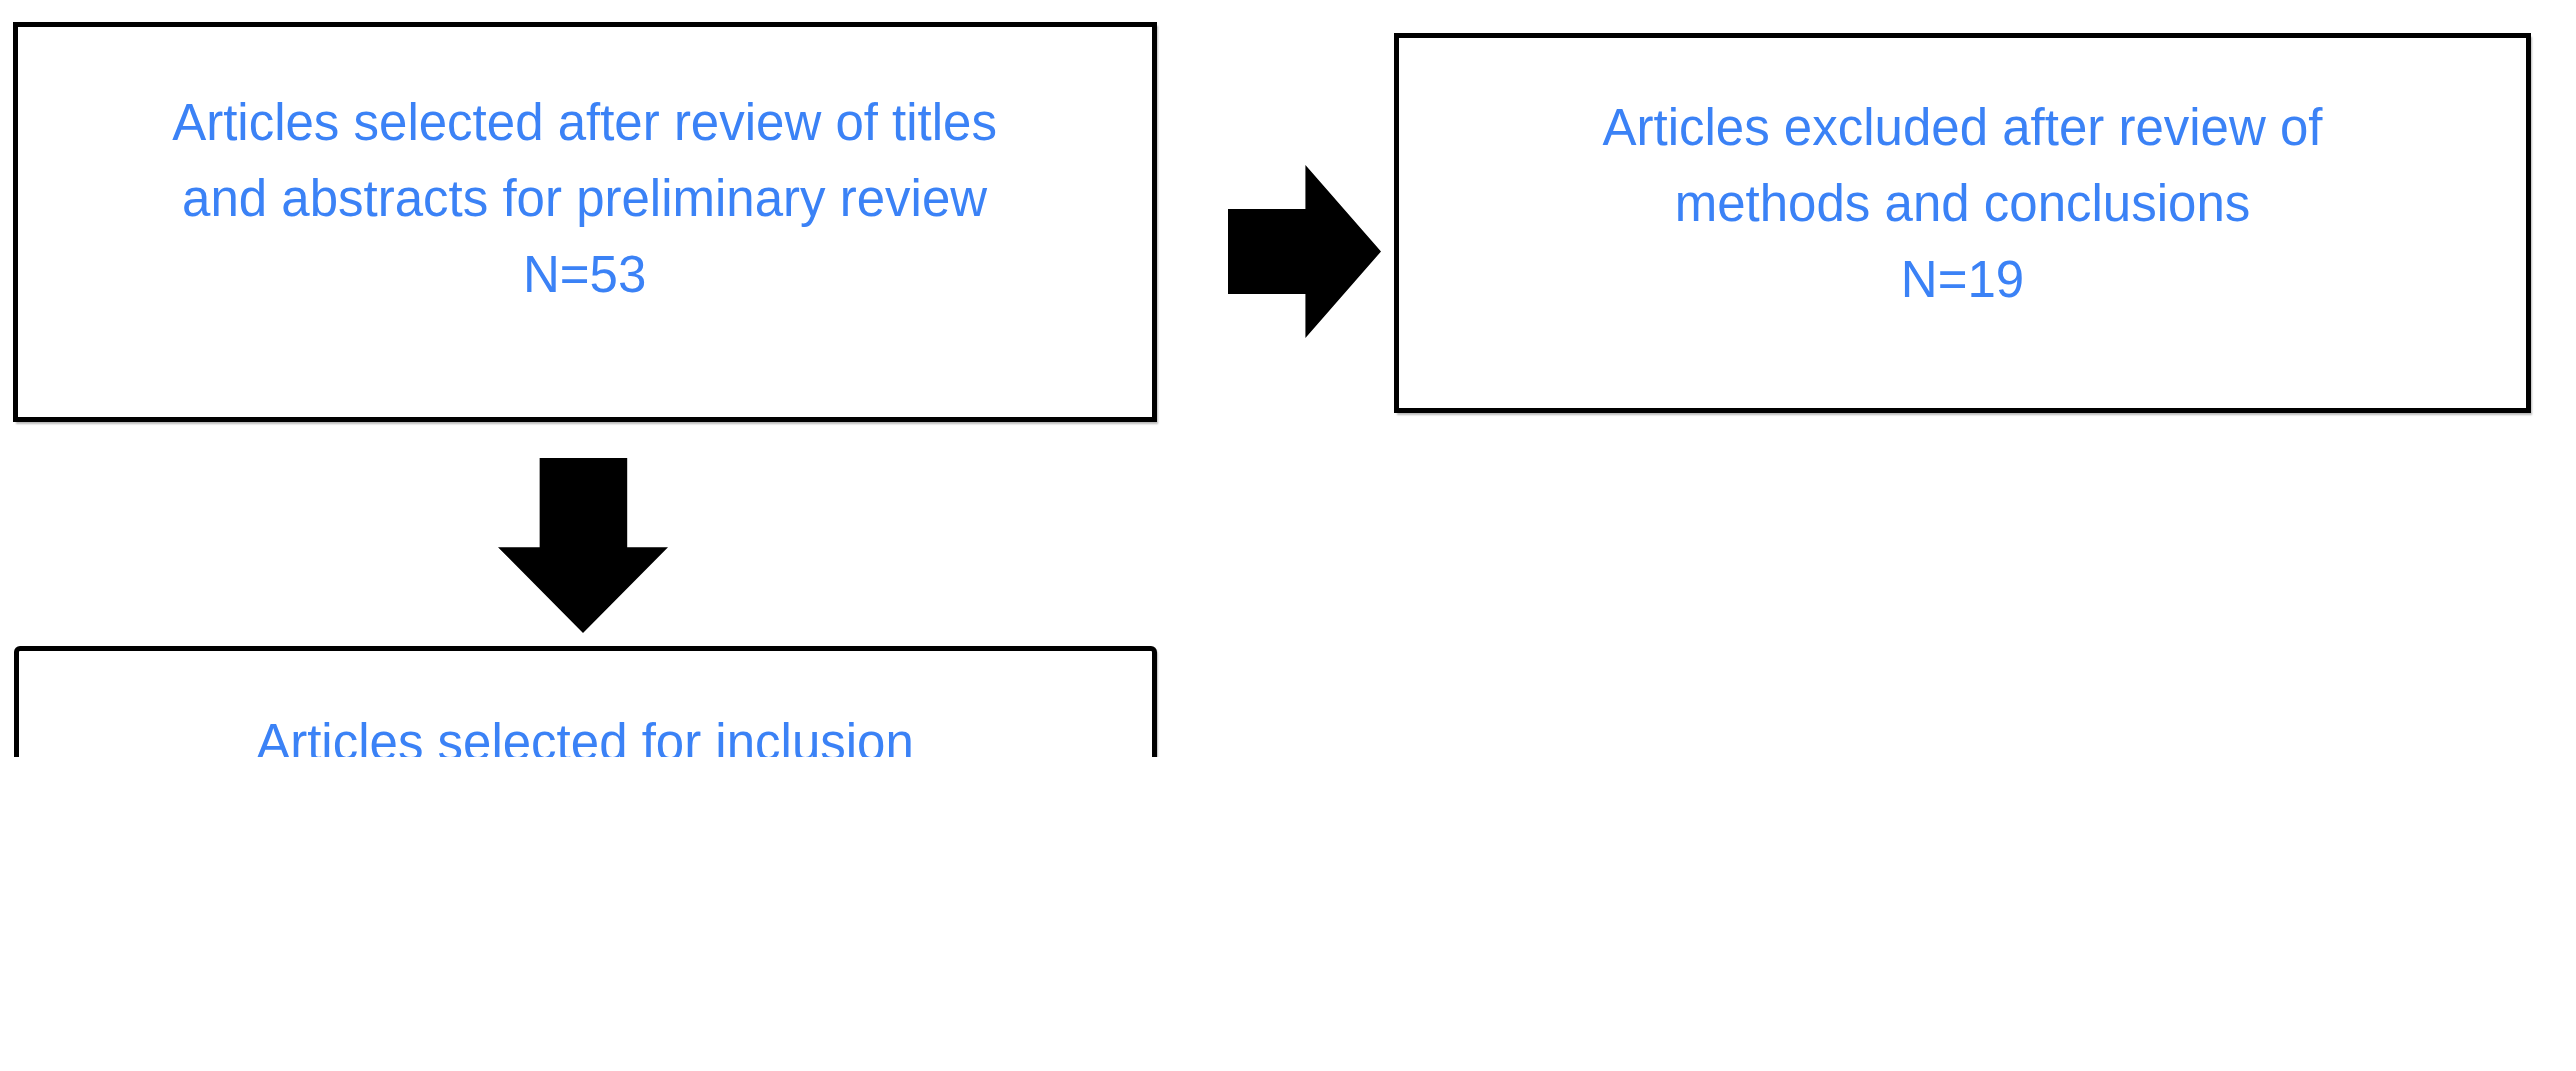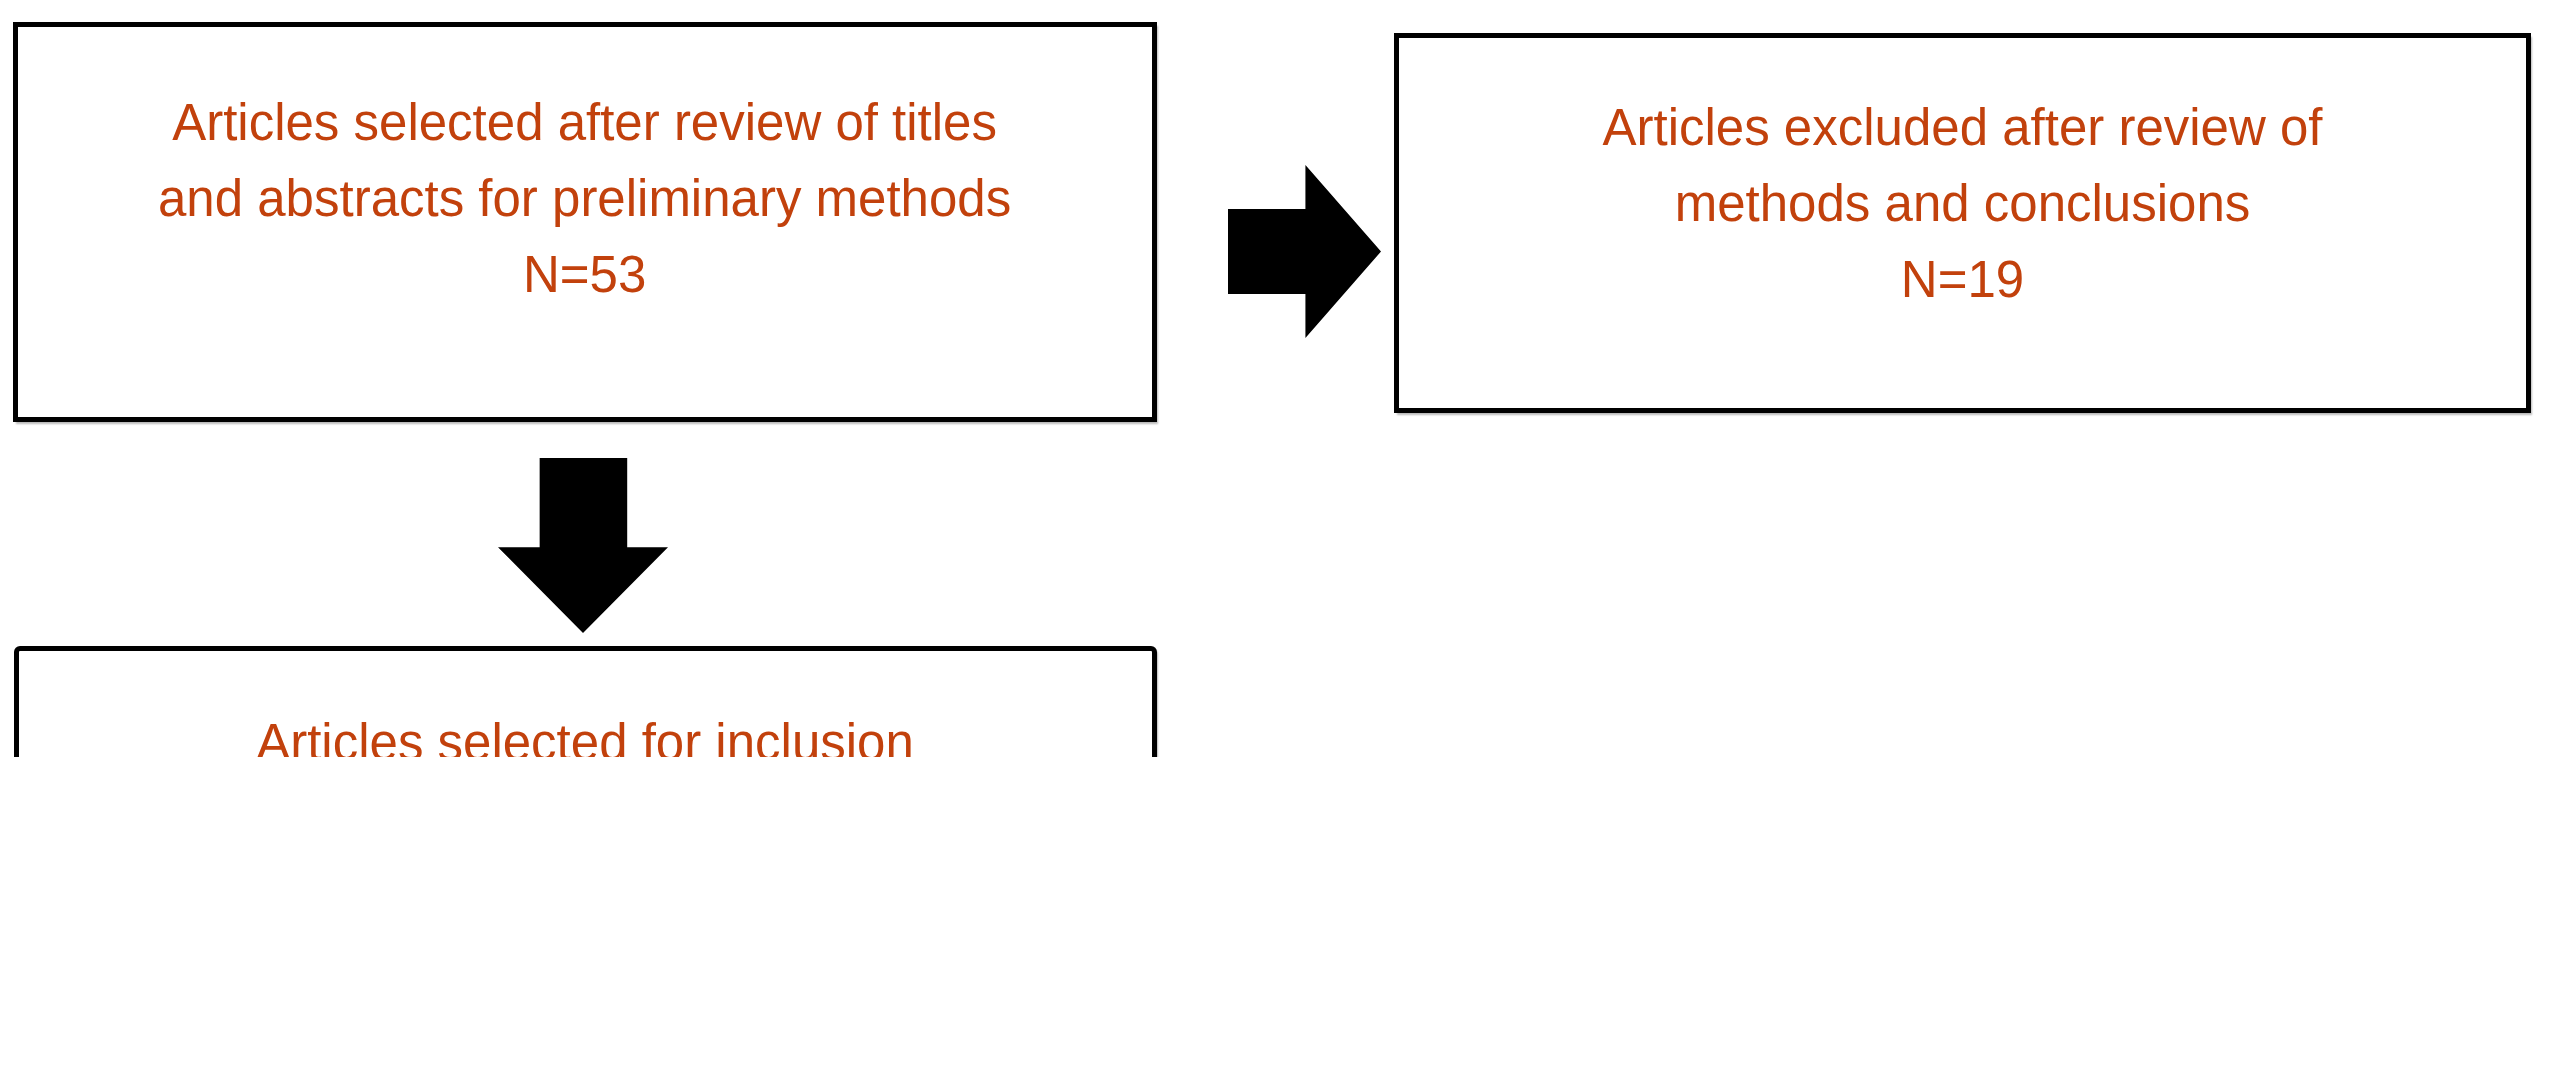--- a/index.html
+++ b/index.html
@@ -6,21 +6,21 @@
     margin: 0;
     padding: 0;
     background: #ffffff;
   }
   .canvas {
     position: relative;
     width: 2576px;
     height: 757px;
     background: #ffffff;
     font-family: "Liberation Sans", sans-serif;
-    color: #c2410c;
+    color: #3b82f6;
     overflow: hidden;
   }
   .box {
     position: absolute;
     box-sizing: border-box;
     background: #ffffff;
     border: 5.4px solid #000000;
     text-align: center;
     font-size: 51px;
     line-height: 76px;
@@ -72,21 +72,21 @@
     display: block;
   }
 </style>
 </head>
 <body>
 
 <div class="canvas">
 
   <div class="box box-preliminary">
     <span class="line">Articles selected after review of titles</span>
-    <span class="line">and abstracts for preliminary methods</span>
+    <span class="line">and abstracts for preliminary review</span>
     <span class="line">N=53</span>
   </div>
 
   <div class="box box-excluded">
     <span class="line">Articles excluded after review of</span>
     <span class="line">methods and conclusions</span>
     <span class="line">N=19</span>
   </div>
 
   <div class="box box-inclusion">

